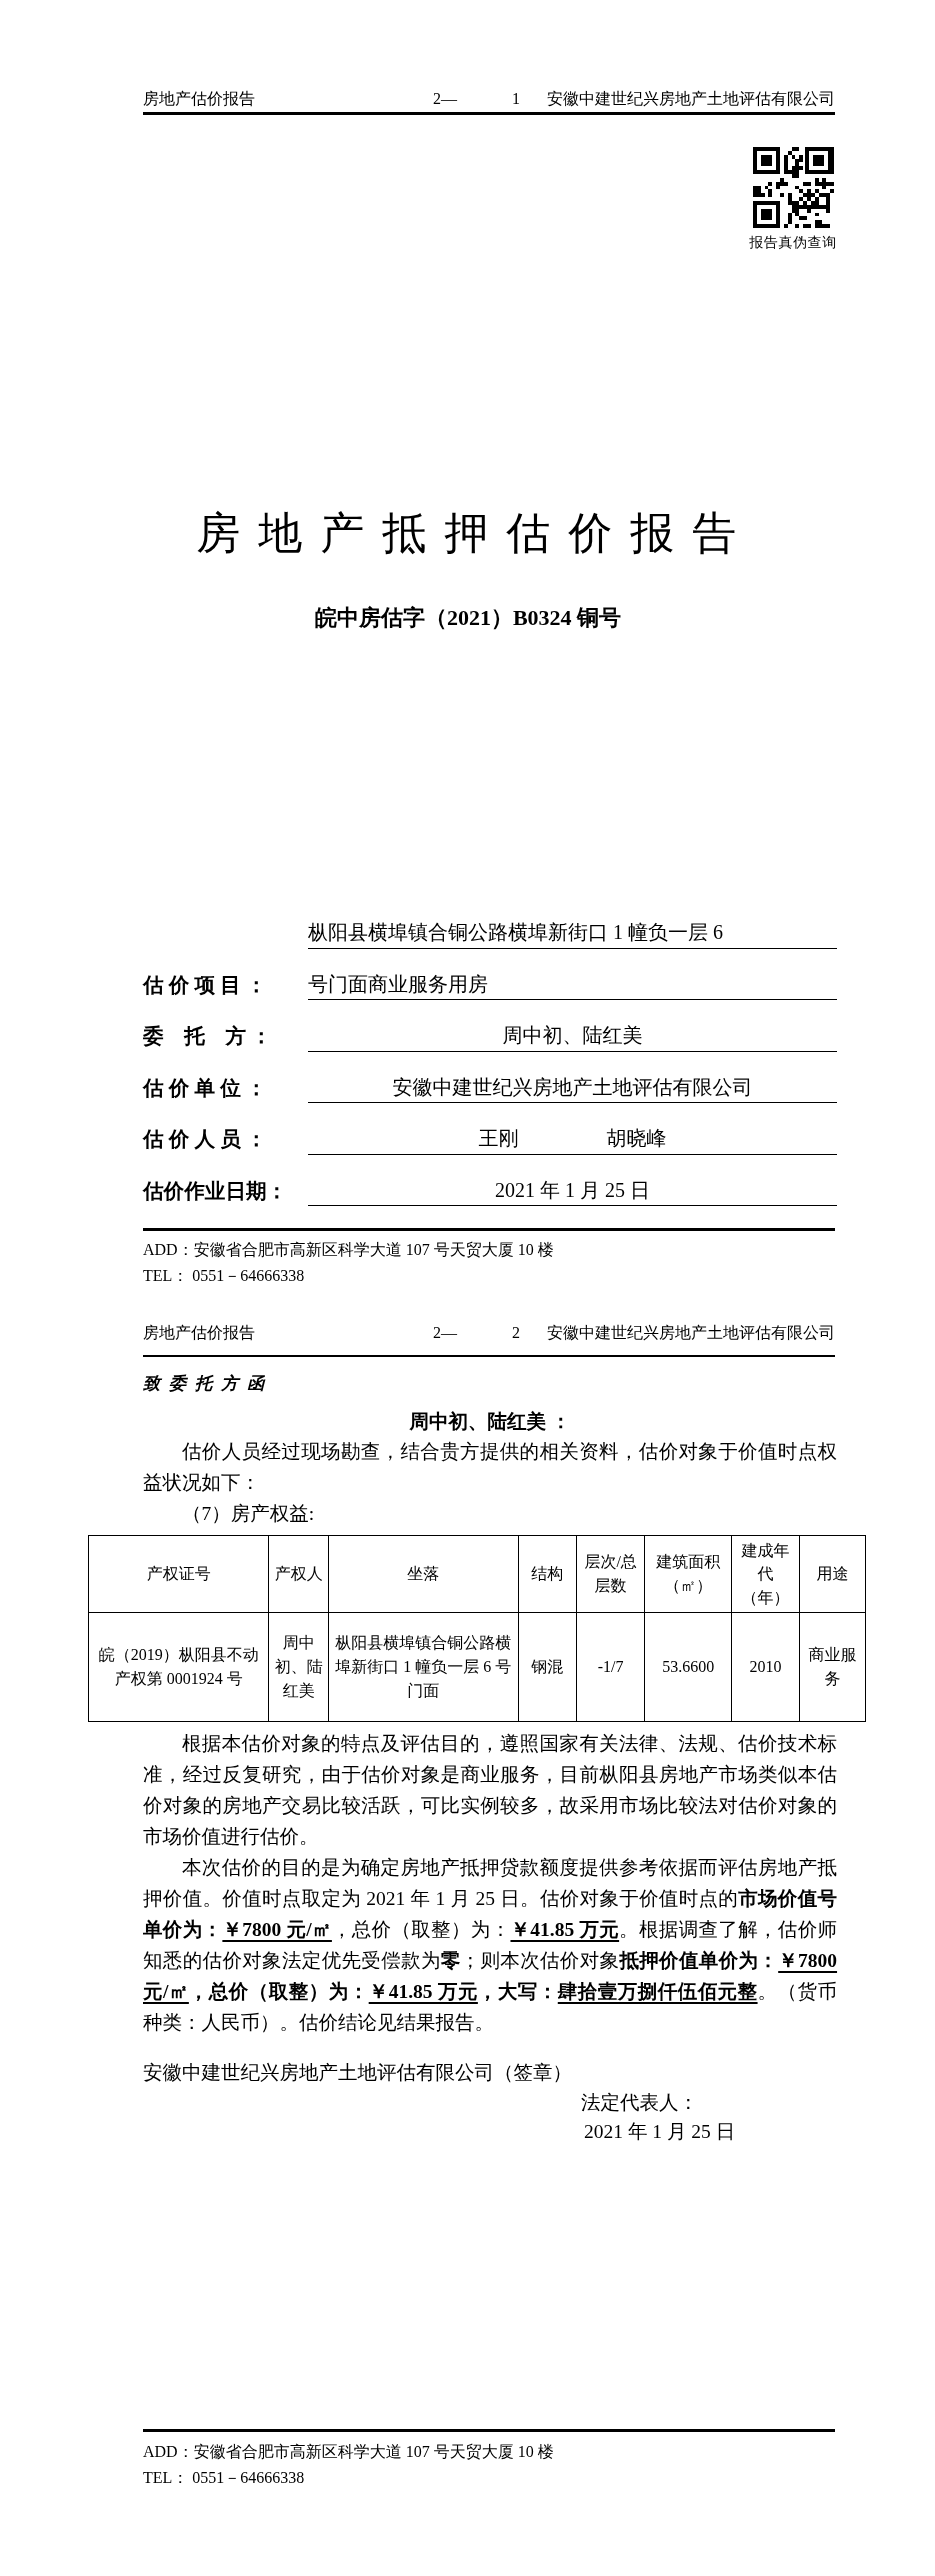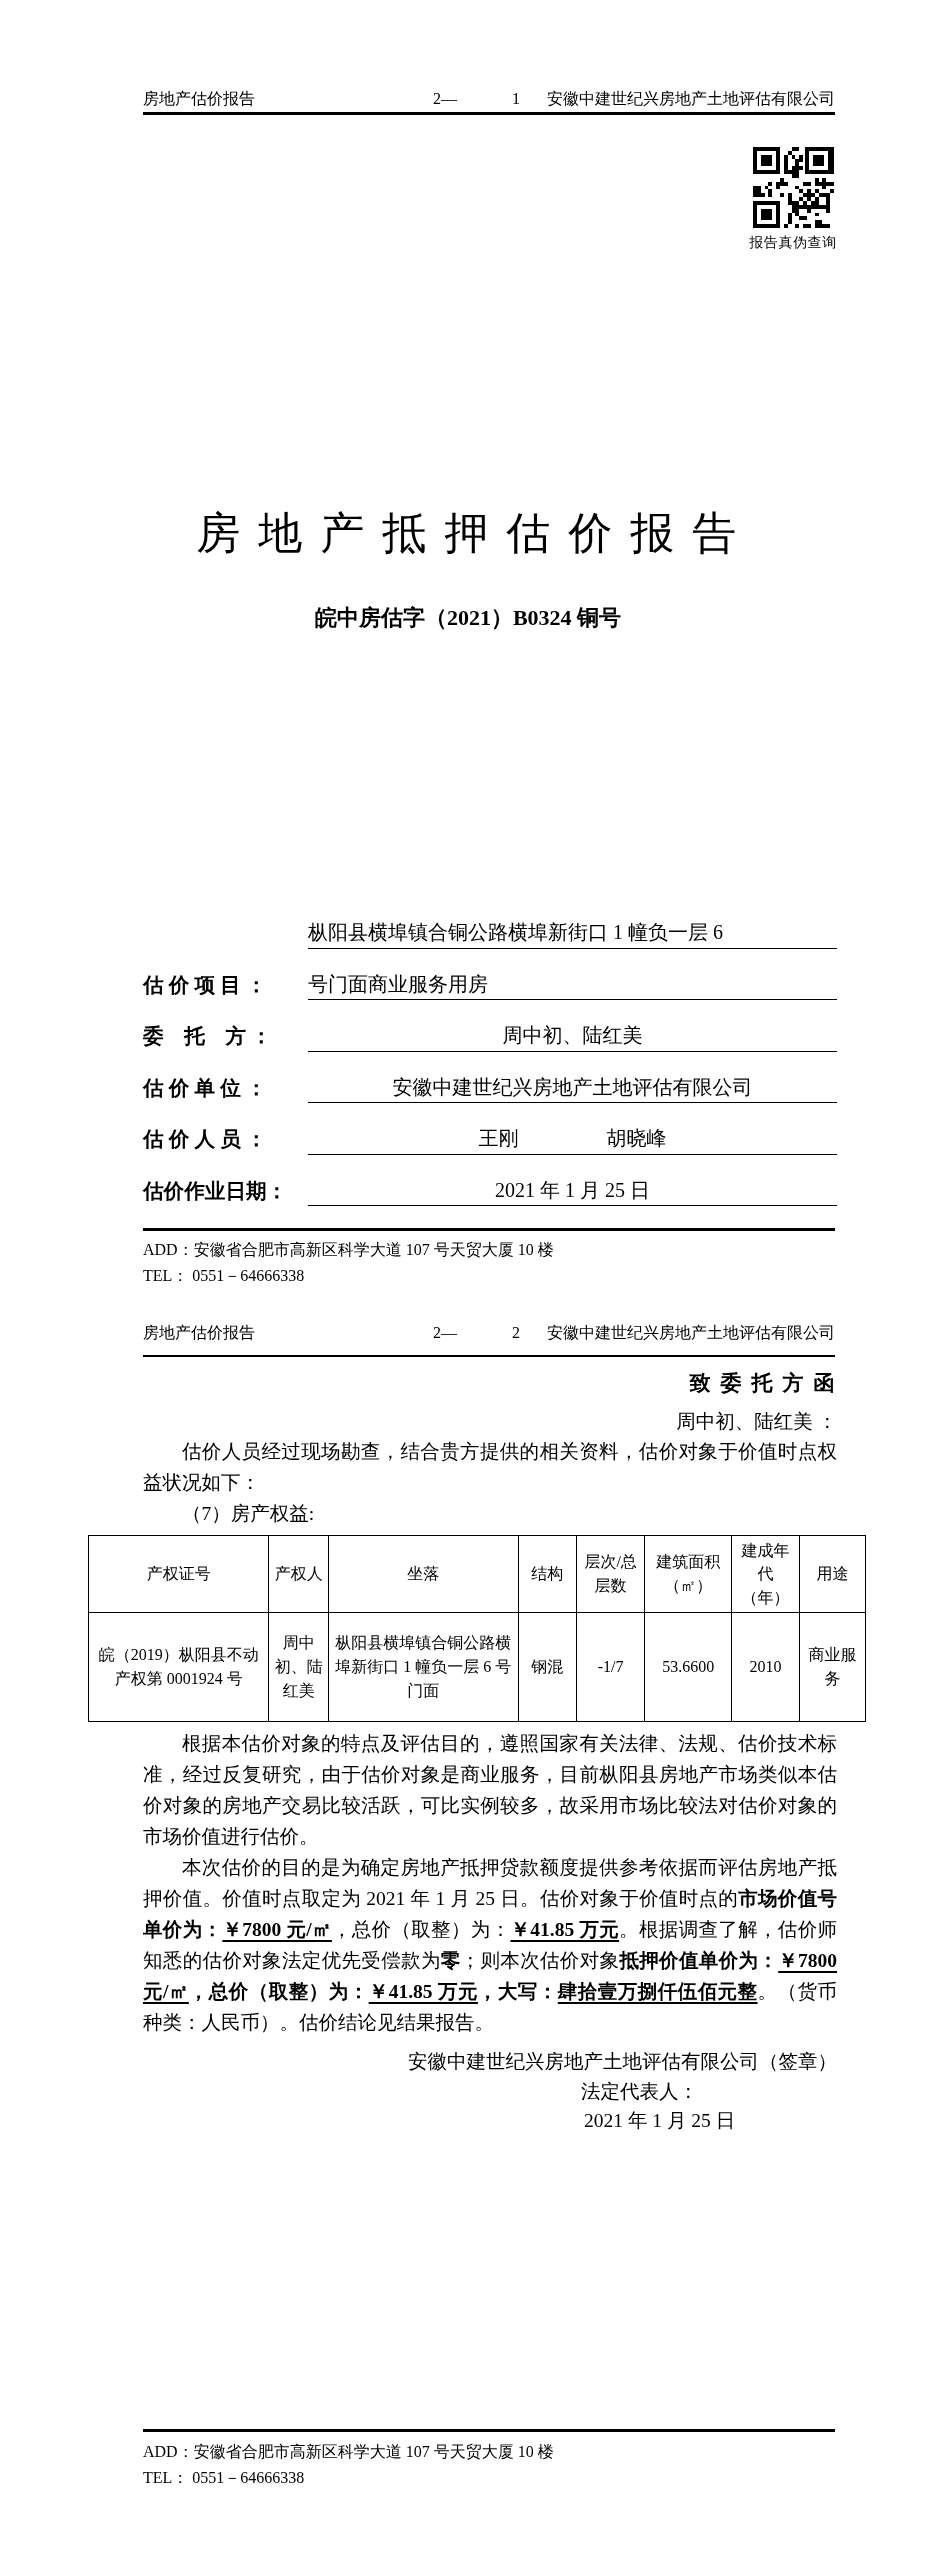--- a/index.html
+++ b/index.html
@@ -33,34 +33,34 @@
   .flabel{flex:0 0 165px;font-weight:bold;font-size:20.6px;line-height:29.5px;white-space:nowrap;}
   .fvals{flex:1;min-width:0;}
   .fval{border-bottom:1.8px solid #000;font-size:20px;line-height:28px;height:29.5px;text-align:center;white-space:nowrap;}
   .fval.left{text-align:left;}
   .fval.stack2{margin-top:21px;}
   .staff-val{display:flex;justify-content:center;gap:88px;}
   
   .foot{left:143px;width:692px;font-size:16px;line-height:26px;}
   
   .letter{left:143px;width:694px;font-size:19.5px;line-height:31px;text-align:justify;}
-  .letter-title{text-align:right;font-weight:bold;font-size:21px;line-height:33px;letter-spacing:2.4px;margin-bottom:8.3px;}
-  .salutation{font-weight:normal;line-height:28px;text-align:right;}
+  .letter-title{text-align:left;font-weight:bold;font-size:17px;line-height:33px;letter-spacing:2.4px;margin-bottom:8.3px;font-style:italic;}
+  .salutation{font-weight:bold;line-height:28px;text-align:center;}
   .para{text-indent:2em;}
   .b{font-weight:bold;}
   .bu{font-weight:bold;text-decoration:underline;text-decoration-thickness:1.5px;text-underline-offset:3.5px;}
   
   table.prop{border-collapse:collapse;width:778px;margin:5.9px 0 5.9px -55px;table-layout:fixed;
     font-size:16px;line-height:23.6px;}
   table.prop th,table.prop td{border:1.2px solid #000;text-align:center;vertical-align:middle;
     padding:2.4px 3.5px;font-weight:normal;text-indent:0;word-break:break-all;}
   table.prop tr.hrow{height:59px;}
   table.prop tr.drow{height:109px;}
   
-  .sig-company{text-align:right;line-height:31px;margin-top:8px;}
+  .sig-company{text-align:left;line-height:31px;margin-top:19px;}
   .sig-rep{margin-left:438px;line-height:29.5px;text-align:left;}
   .sig-date{margin-left:441px;line-height:29.5px;text-align:left;}
 </style>
 </head>
 <body>
 
 <div class="sheet">
 
   <div class="abs run-hdr" style="top:88px">
     <span class="hl">房地产估价报告</span>

